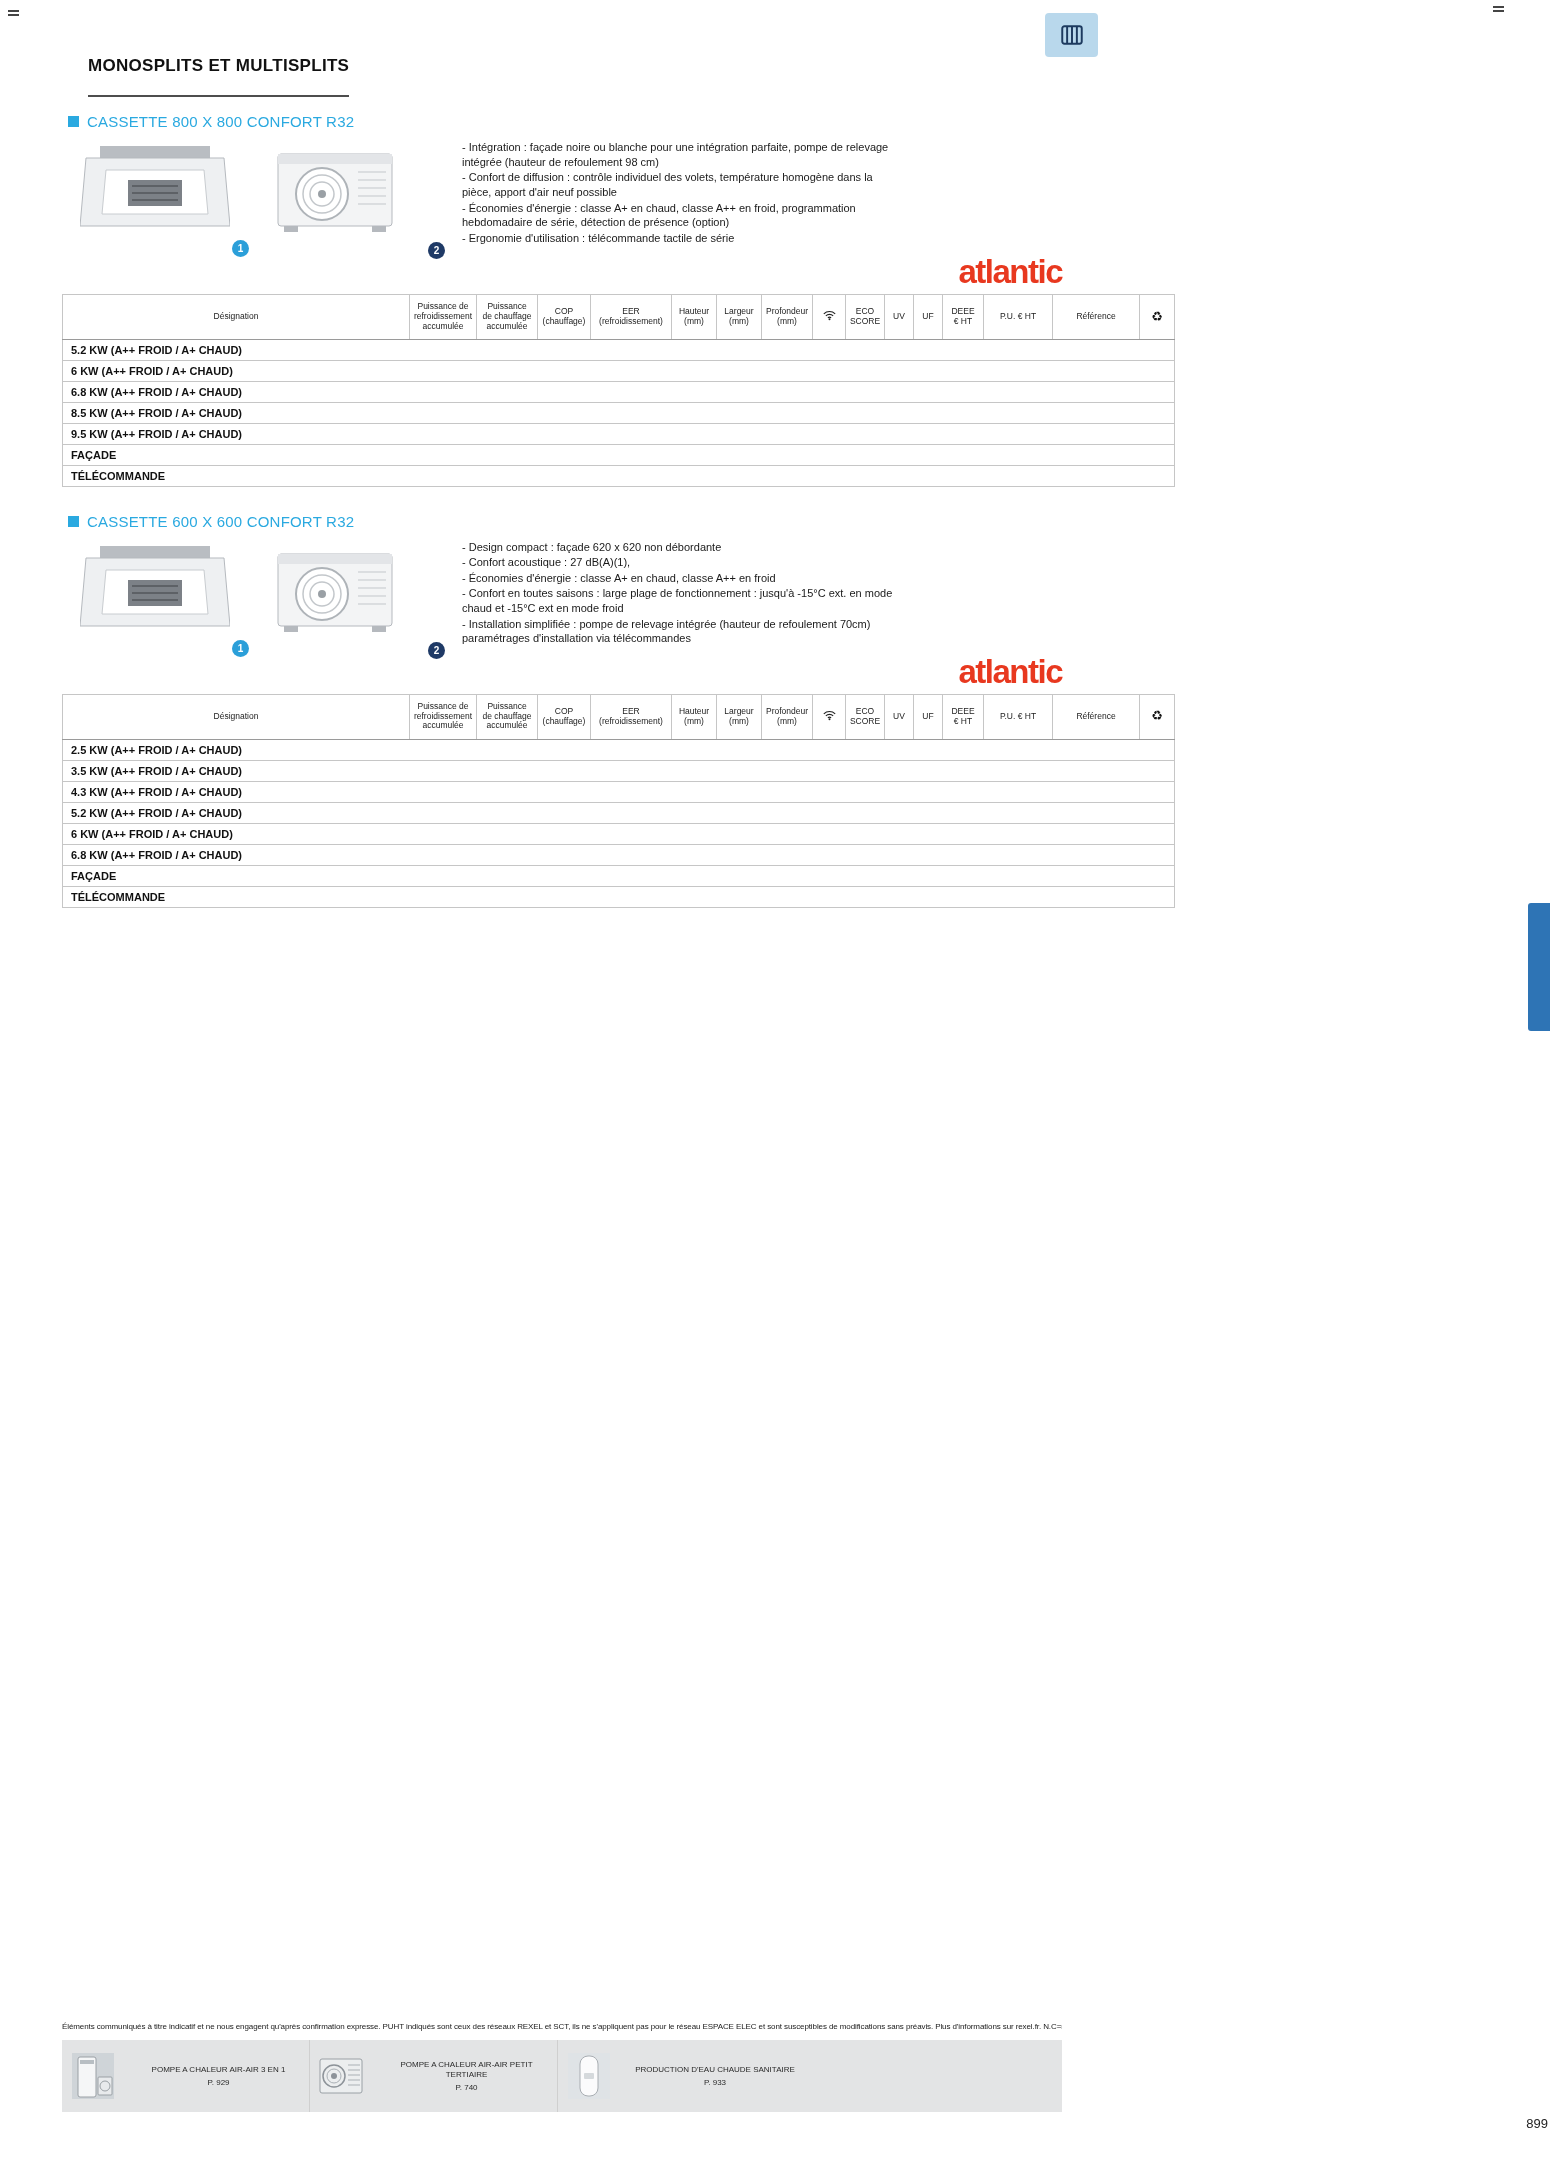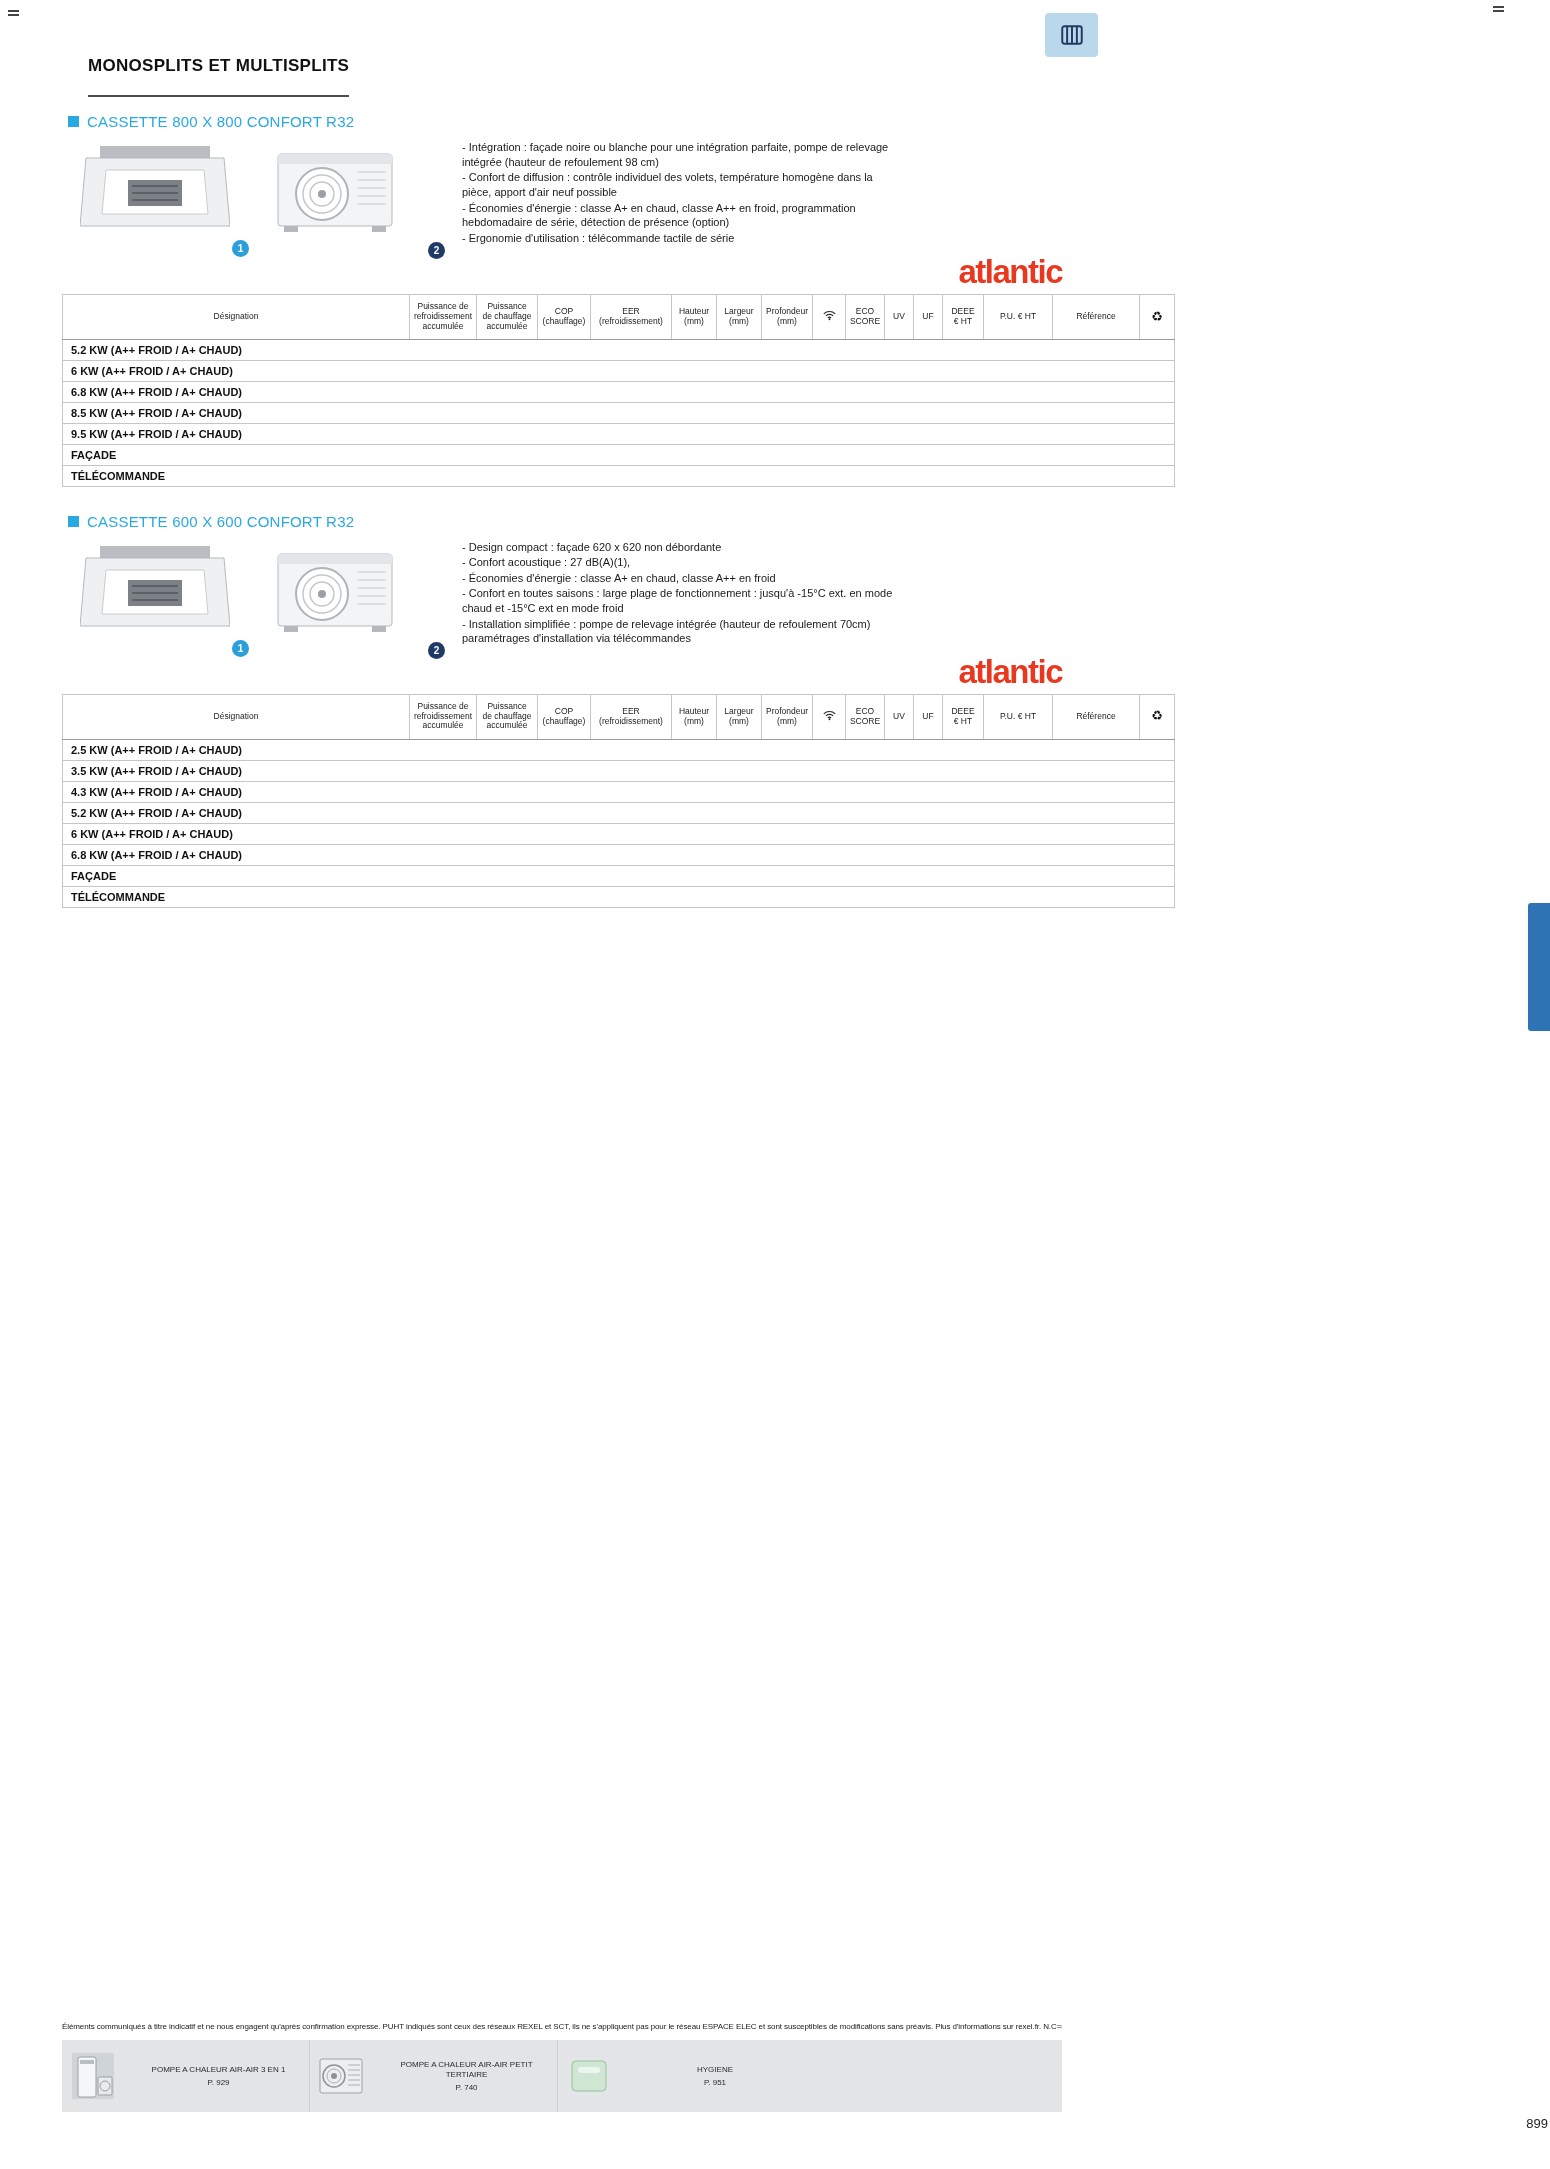--- a/index.html
+++ b/index.html
@@ -387,25 +387,25 @@
           </svg>
         </span>
         <span class="foot-text">
           <span class="foot-label">POMPE A CHALEUR AIR-AIR PETIT TERTIAIRE</span>
           <span class="foot-page">P. 740</span>
         </span>
       </div>
       <div class="foot-cell">
         <span class="foot-img">
           <svg width="46" height="50" viewBox="0 0 46 50">
-            <rect x="2" y="6" width="42" height="38" fill="#e3e6e8"></rect>
-            <rect x="6" y="10" width="34" height="30" rx="4" fill="#cfe6d2" stroke="#9bbf9f"></rect>
-            <rect x="12" y="16" width="22" height="6" rx="3" fill="#eef5ef"></rect>
+            <rect x="2" y="2" width="42" height="46" fill="#dfe3e6"></rect>
+            <rect x="14" y="5" width="18" height="40" rx="8" fill="#fbfbfc" stroke="#a8adb2"></rect>
+            <rect x="18" y="22" width="10" height="6" rx="1" fill="#d5d9dc"></rect>
           </svg>
         </span>
         <span class="foot-text">
-          <span class="foot-label">HYGIENE</span>
-          <span class="foot-page">P. 951</span>
+          <span class="foot-label">PRODUCTION D'EAU CHAUDE SANITAIRE</span>
+          <span class="foot-page">P. 933</span>
         </span>
       </div>
     </div>
 
 </div>
 
 </body></html>

